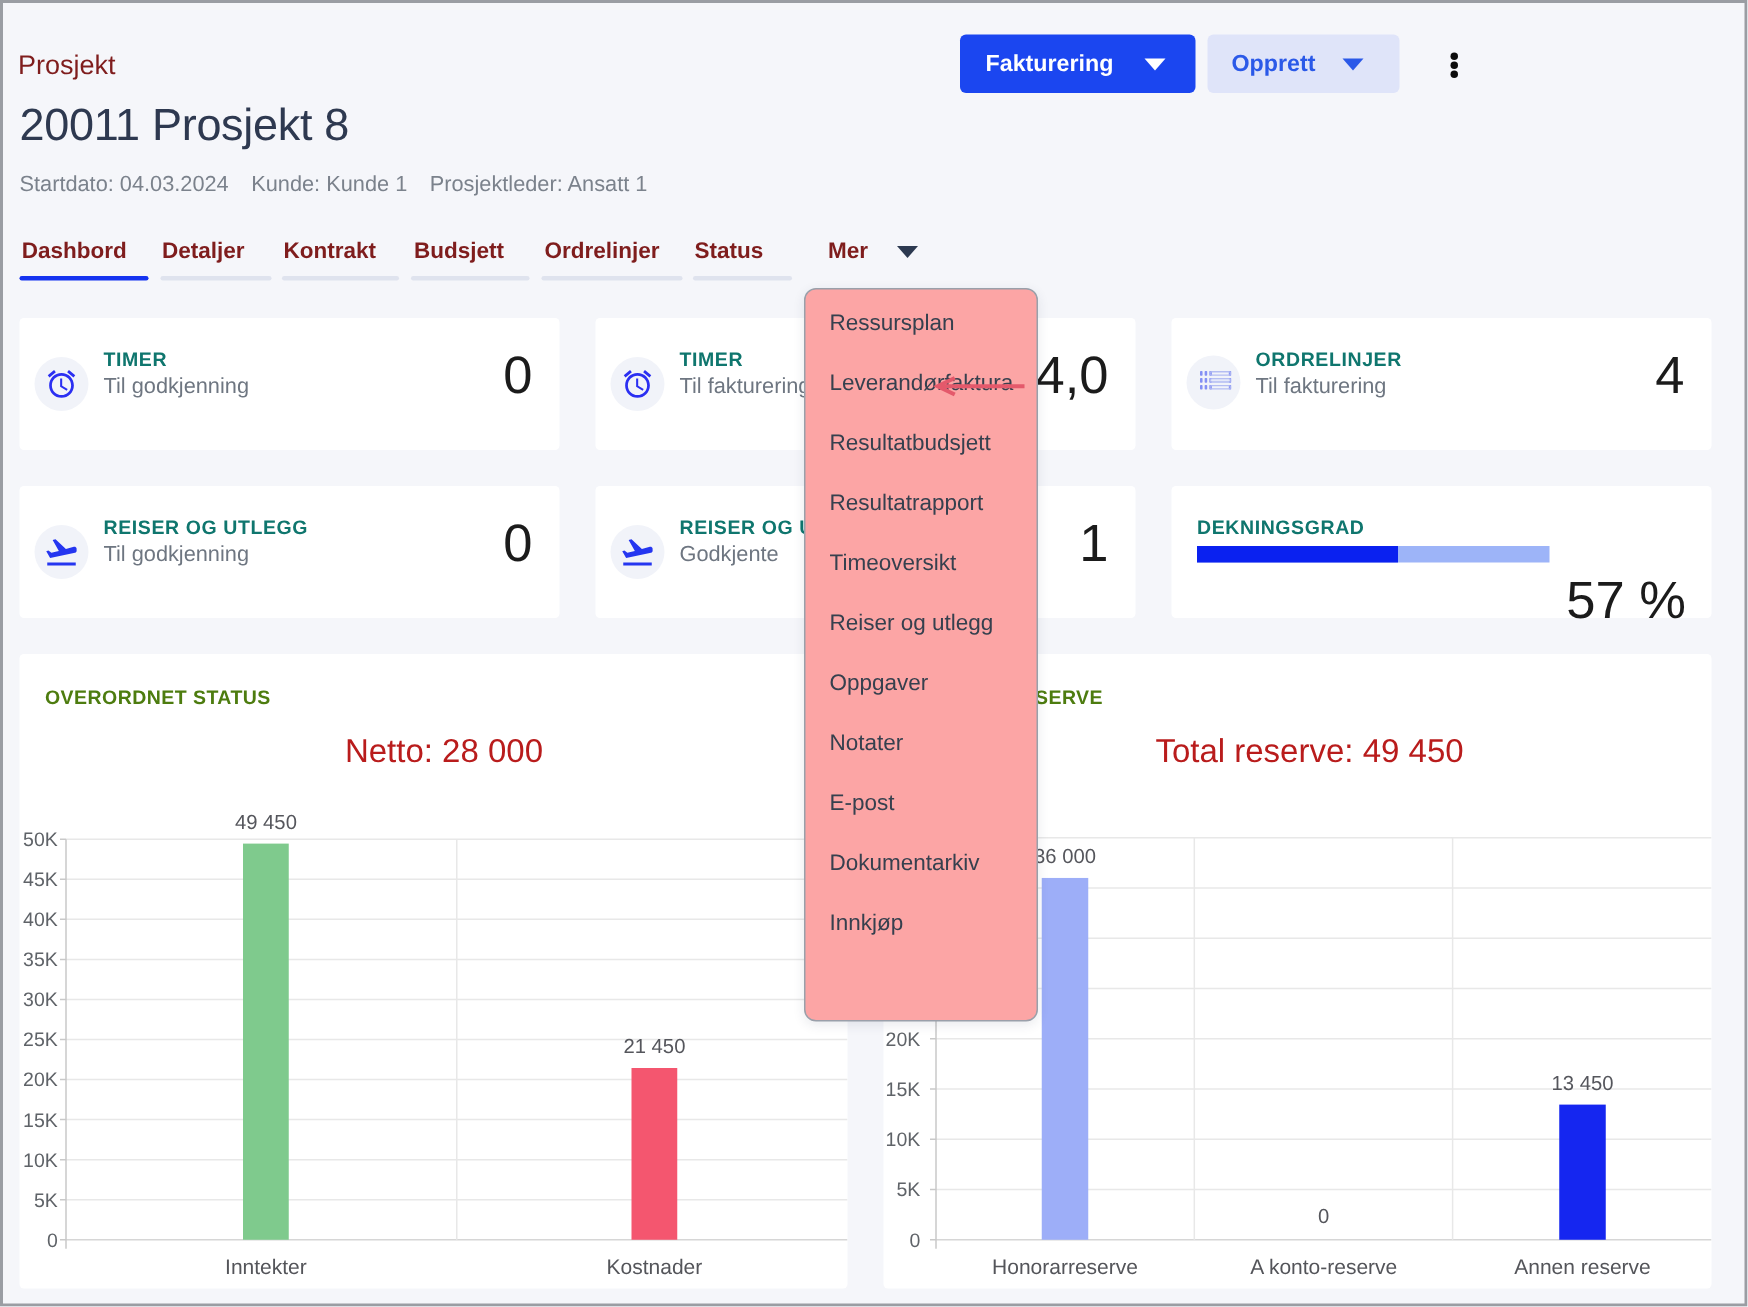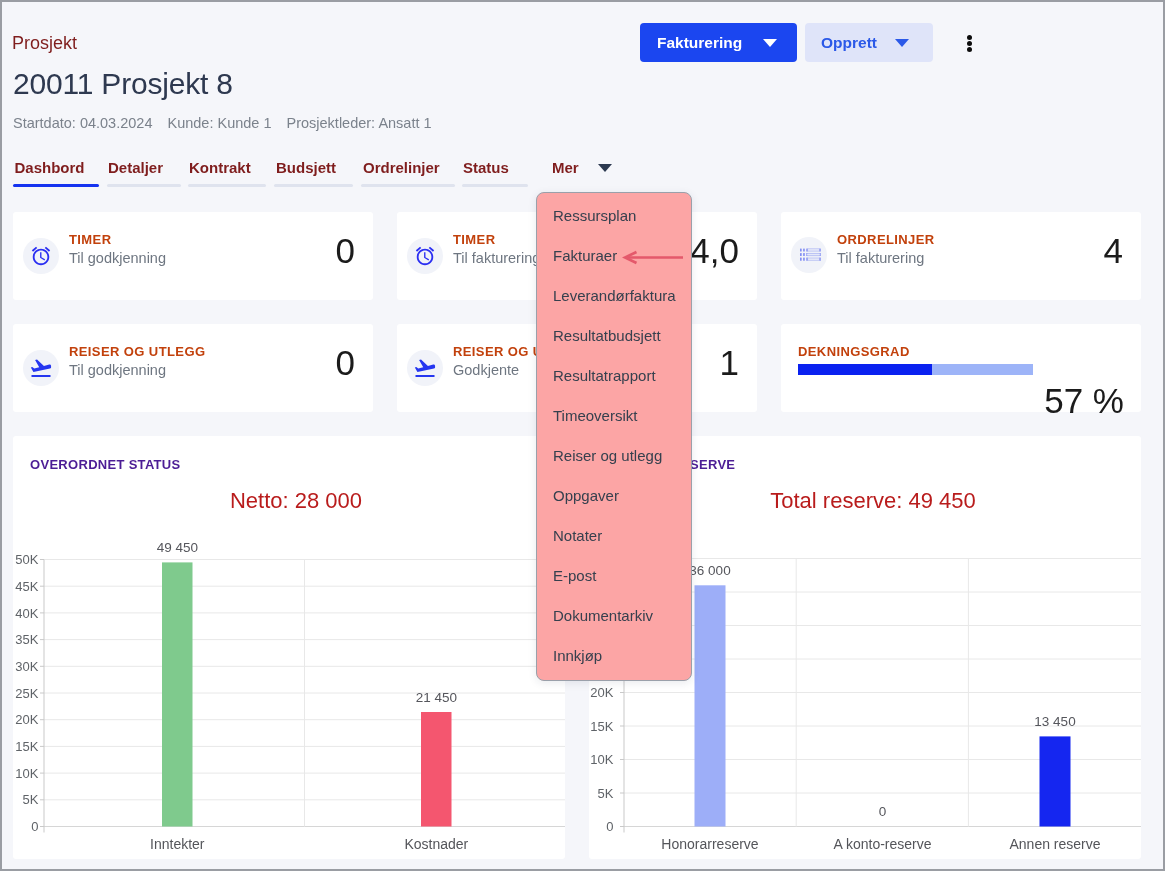--- a/index.html
+++ b/index.html
@@ -1,32 +1,32 @@
 <!DOCTYPE html>
 <html><head><meta charset="utf-8">
 <style>
   html,body{margin:0;padding:0;}
   body{width:1165px;height:871px;position:relative;background:#f5f6fa;
        font-family:"Liberation Sans", sans-serif;overflow:hidden;}
   .frame{position:absolute;inset:0;border:2px solid #9a9da3;pointer-events:none;z-index:50;}
   .abs{position:absolute;}
   .card{position:absolute;background:#fff;border-radius:3px;}
   .kpi-title{position:absolute;left:56px;top:20px;font-size:13px;font-weight:bold;
-             color:#c2410c;letter-spacing:.4px;}
+             color:#0f766e;letter-spacing:.4px;}
   .kpi-sub{position:absolute;left:56px;top:38px;font-size:14.5px;color:#6e7681;}
   .kpi-num{position:absolute;right:18px;top:21px;font-size:35px;color:#1b1b1b;line-height:1;}
   .icirc{position:absolute;left:10px;top:26px;width:36px;height:36px;border-radius:50%;
          background:#f1f3f9;display:flex;align-items:center;justify-content:center;}
   .tabtxt{position:absolute;font-size:15px;font-weight:bold;color:#7f1d1d;top:158.5px;white-space:nowrap;}
   .tabline{position:absolute;top:184px;height:3px;border-radius:2px;background:#dfe3ee;}
   .menu{position:absolute;left:536px;top:192px;width:156px;height:489px;background:#fca5a5;
         border:1px solid #9aa0aa;border-radius:8px;z-index:20;
         box-shadow:0 2px 8px rgba(40,50,80,.10);padding-top:2.5px;box-sizing:border-box;}
   .menu div{height:40px;line-height:40px;padding-left:16px;font-size:15px;color:#36404e;white-space:nowrap;}
-  .ctitle{position:absolute;left:17px;top:14px;font-size:13px;font-weight:bold;color:#4c1d95;letter-spacing:.3px;}
+  .ctitle{position:absolute;left:17px;top:14px;font-size:13px;font-weight:bold;color:#4d7c0f;letter-spacing:.3px;}
   .csub{position:absolute;top:490px;font-size:22px;color:#b91c1c;white-space:nowrap;}
 </style></head><body>
 
 <div class="abs" style="left:12px;top:33px;font-size:18px;color:#7f1d1d;">Prosjekt</div>
 <div class="abs" style="left:13px;top:67px;font-size:30px;font-weight:normal;letter-spacing:-.2px;color:#2e3950;">20011 Prosjekt 8</div>
 <div class="abs" style="left:13px;top:115px;font-size:14.5px;color:#7b828c;">Startdato: 04.03.2024<span style="margin-left:15px">Kunde: Kunde 1</span><span style="margin-left:15px">Prosjektleder: Ansatt 1</span></div>
 <div class="abs" style="left:640px;top:23px;width:157px;height:39px;background:#1b46f0;border-radius:4px;color:#fff;font-weight:bold;font-size:15.5px;display:flex;align-items:center;justify-content:space-between;padding:0 20px 0 17px;box-sizing:border-box;">Fakturering<span style="width:0;height:0;border-left:7.5px solid transparent;border-right:7.5px solid transparent;border-top:8px solid #fff;"></span></div>
 <div class="abs" style="left:805px;top:23px;width:128px;height:39px;background:#dfe4f9;border-radius:4px;color:#2b59e8;font-weight:bold;font-size:15.5px;display:flex;align-items:center;justify-content:space-between;padding:0 24px 0 16px;box-sizing:border-box;">Opprett<span style="width:0;height:0;border-left:7.5px solid transparent;border-right:7.5px solid transparent;border-top:8px solid #2b59e8;"></span></div>
 <div class="abs" style="left:966.5px;top:34.5px;width:5px;height:5px;border-radius:50%;background:#0c0c0c;"></div>
 <div class="abs" style="left:966.5px;top:40.5px;width:5px;height:5px;border-radius:50%;background:#0c0c0c;"></div>
@@ -205,21 +205,20 @@
       <text x="121" y="139.3" font-size="13.5" fill="#55565c" text-anchor="middle" font-weight="normal" font-family="Liberation Sans, sans-serif">36 000</text>
       <text x="293.5" y="379.5" font-size="13.5" fill="#55565c" text-anchor="middle" font-weight="normal" font-family="Liberation Sans, sans-serif">0</text>
       <text x="466" y="290.385" font-size="13.5" fill="#55565c" text-anchor="middle" font-weight="normal" font-family="Liberation Sans, sans-serif">13 450</text>
       <text x="121" y="413" font-size="14" fill="#54555a" text-anchor="middle" font-weight="normal" font-family="Liberation Sans, sans-serif">Honorarreserve</text>
       <text x="293.5" y="413" font-size="14" fill="#54555a" text-anchor="middle" font-weight="normal" font-family="Liberation Sans, sans-serif">A konto-reserve</text>
       <text x="466" y="413" font-size="14" fill="#54555a" text-anchor="middle" font-weight="normal" font-family="Liberation Sans, sans-serif">Annen reserve</text>
     </svg>
 </div>
 <div class="menu">
     <div>Ressursplan</div>
-    <div>Fakturaer</div>
     <div>Leverandørfaktura</div>
     <div>Resultatbudsjett</div>
     <div>Resultatrapport</div>
     <div>Timeoversikt</div>
     <div>Reiser og utlegg</div>
     <div>Oppgaver</div>
     <div>Notater</div>
     <div>E-post</div>
     <div>Dokumentarkiv</div>
     <div>Innkjøp</div>

